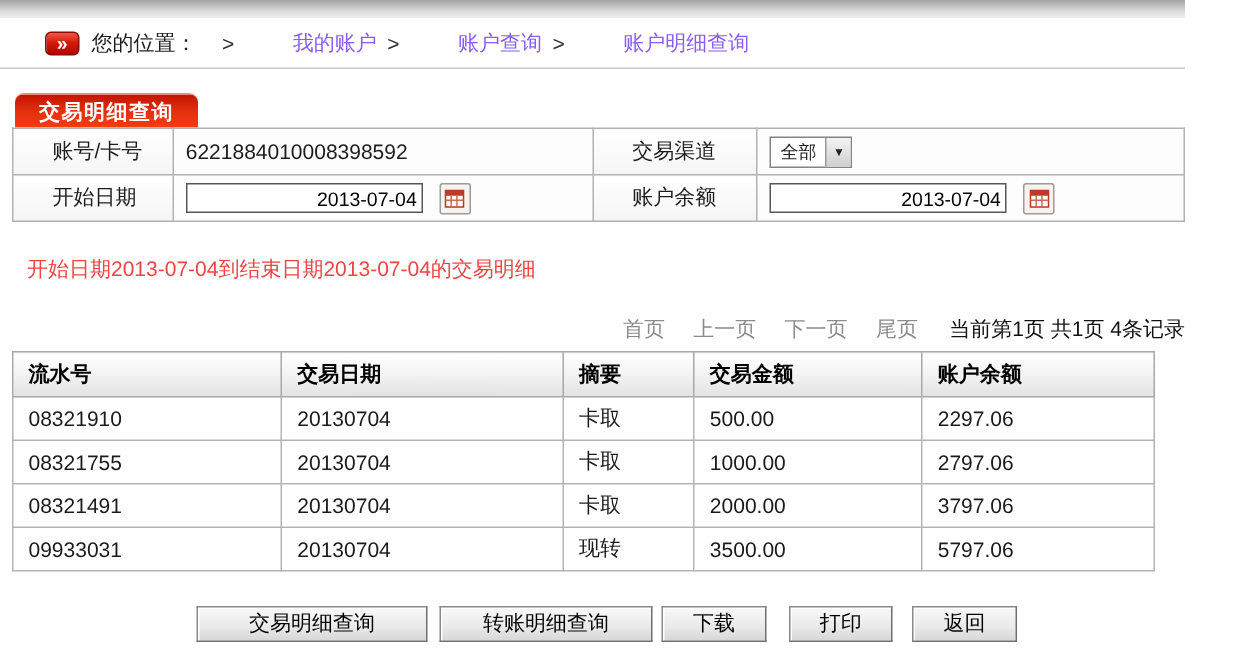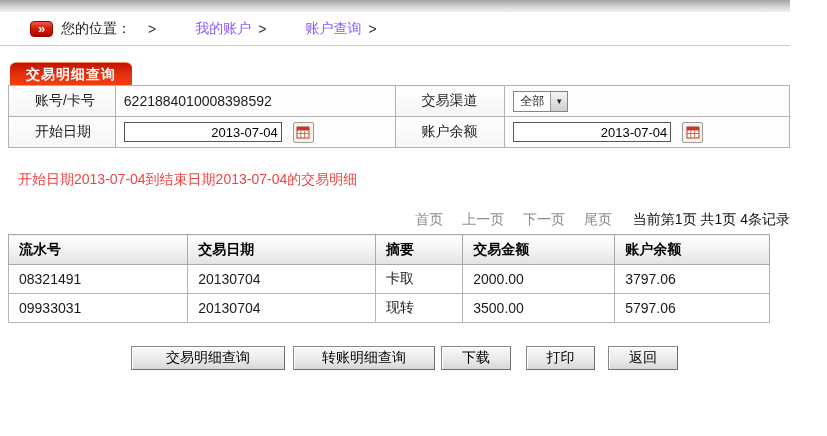--- a/index.html
+++ b/index.html
@@ -91,20 +91,21 @@
   <div class="top-strip"></div>
 
   <div class="crumb-bar">
     <span class="crumb-icon">»</span>
     <span class="crumb-prefix">您的位置：</span>
     <span class="crumb-sep">&gt;</span>
     <span class="crumb-item">我的账户</span>
     <span class="crumb-sep">&gt;</span>
     <span class="crumb-item">账户查询</span>
     <span class="crumb-sep">&gt;</span>
+    <span class="crumb-item">账户明细查询</span>
   </div>
 
   <div class="main">
 
     <div class="tab">交易明细查询</div>
 
     <table class="form">
       <colgroup>
           <col style="width:107px">
           <col style="width:280px">
@@ -176,20 +177,34 @@
         <tr>
           <th>流水号</th>
           <th>交易日期</th>
           <th>摘要</th>
           <th>交易金额</th>
           <th>账户余额</th>
         </tr>
       </thead>
       <tbody>
           <tr>
+            <td>08321910</td>
+            <td>20130704</td>
+            <td>卡取</td>
+            <td>500.00</td>
+            <td>2297.06</td>
+          </tr>
+          <tr>
+            <td>08321755</td>
+            <td>20130704</td>
+            <td>卡取</td>
+            <td>1000.00</td>
+            <td>2797.06</td>
+          </tr>
+          <tr>
             <td>08321491</td>
             <td>20130704</td>
             <td>卡取</td>
             <td>2000.00</td>
             <td>3797.06</td>
           </tr>
           <tr>
             <td>09933031</td>
             <td>20130704</td>
             <td>现转</td>

